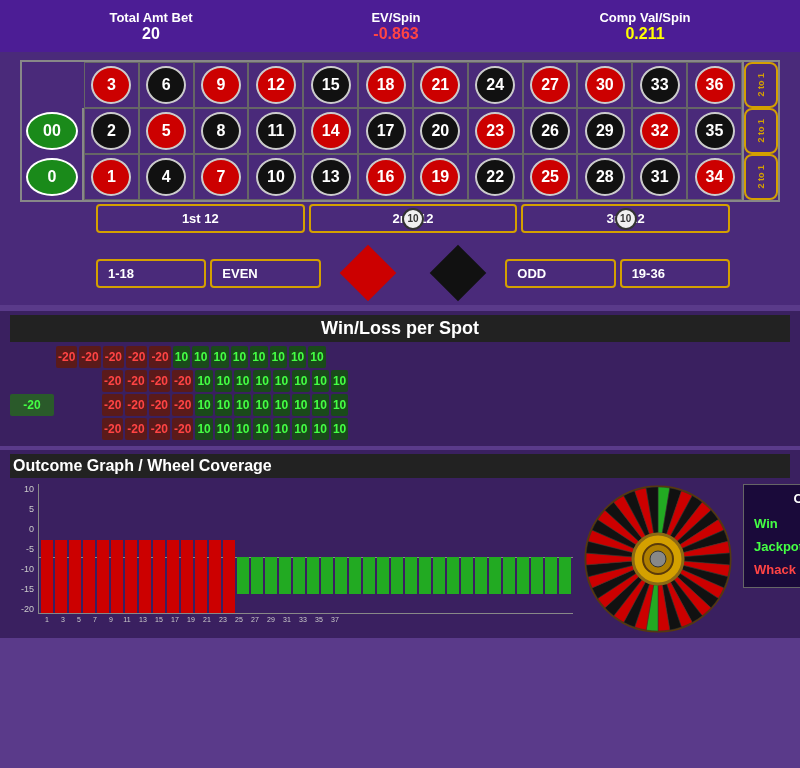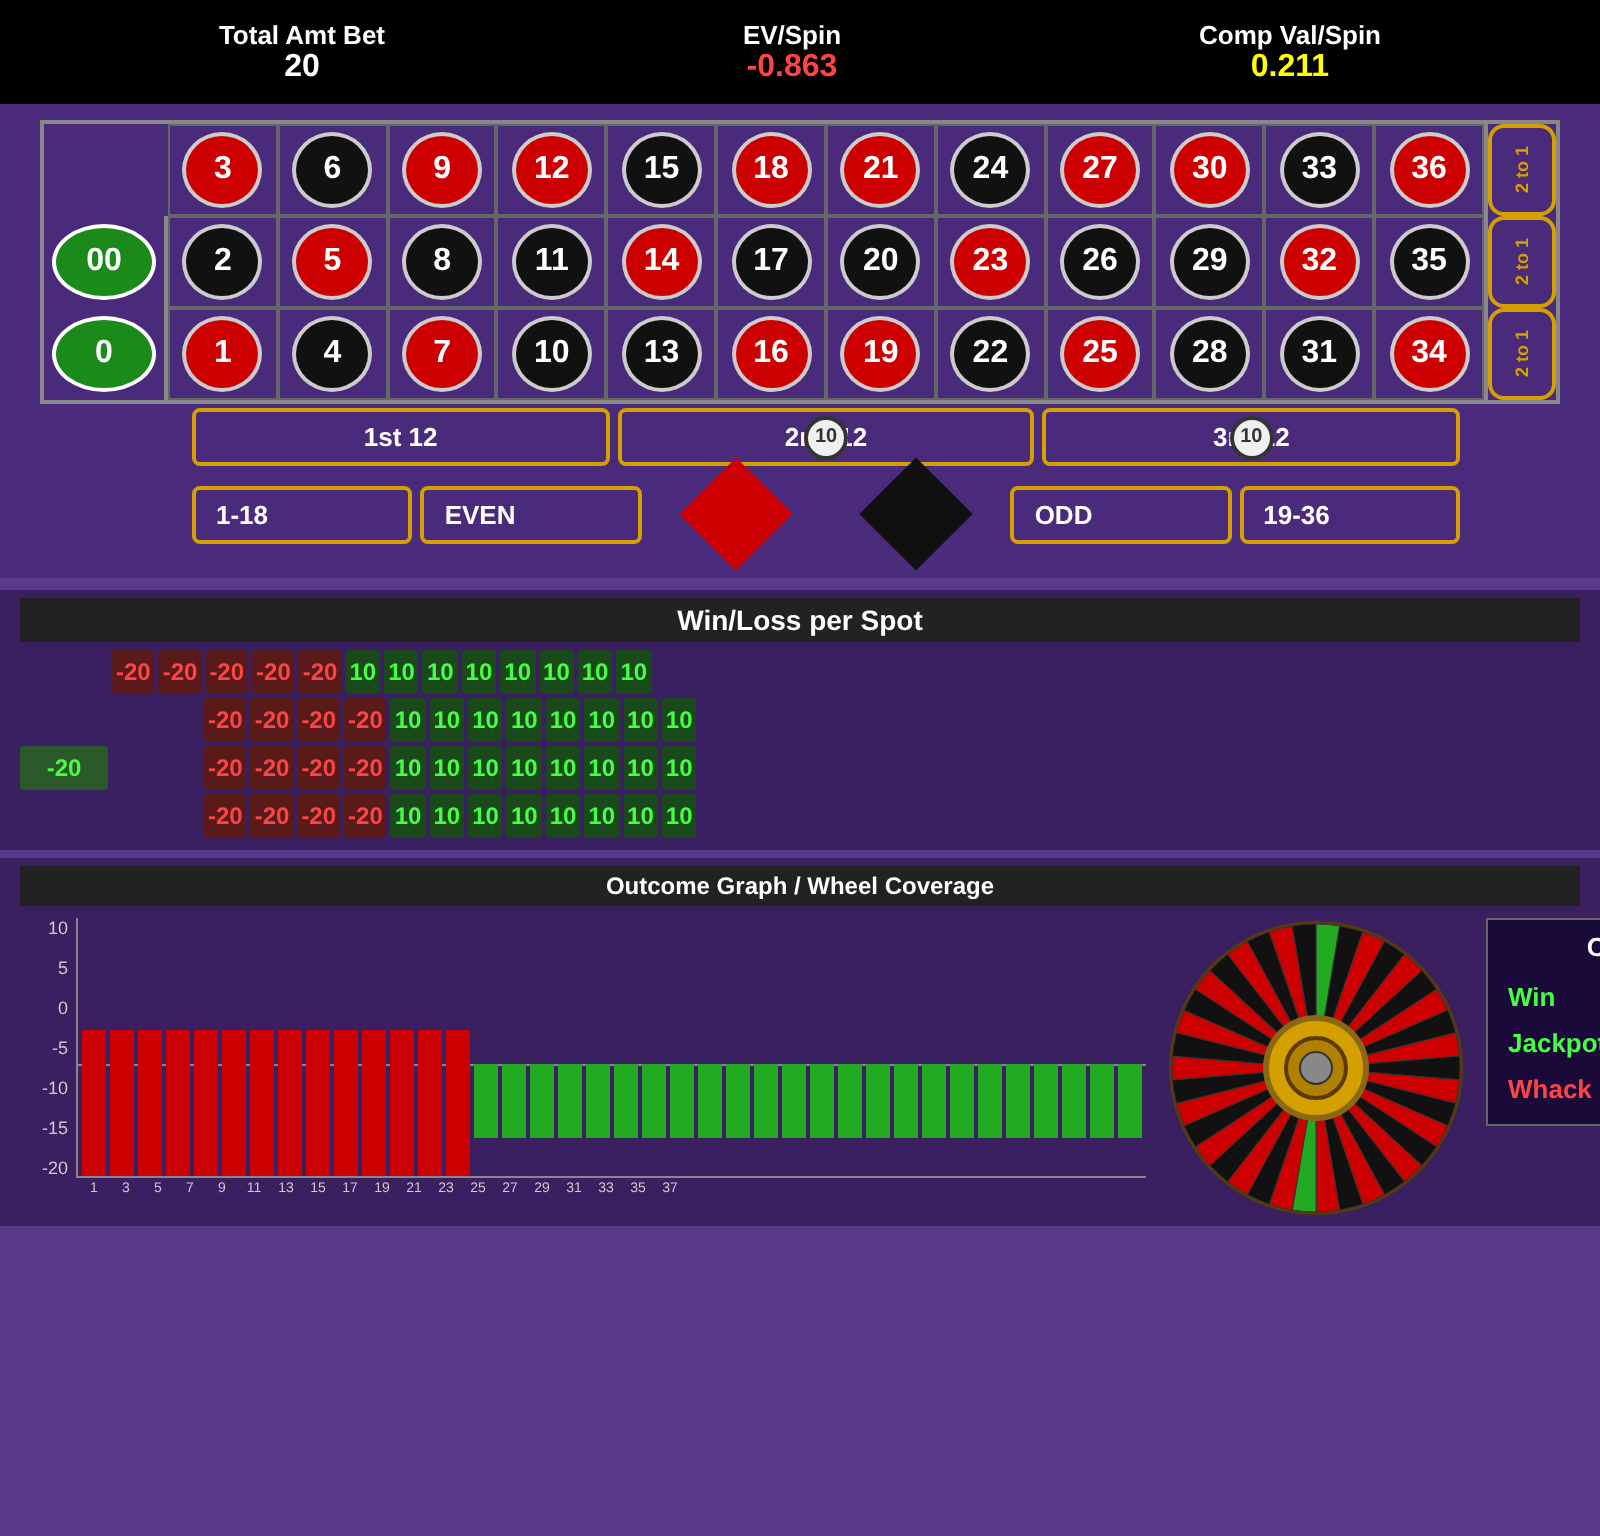--- a/index.html
+++ b/index.html
@@ -6,21 +6,21 @@
     body {
       width: 800px;
       height: 768px;
       background: #5a3a8a;
       font-family: Arial, sans-serif;
       overflow: hidden;
     }
 
     
     #header {
-      background: #000000;
+      background: #4c1d95;
       color: #fff;
       display: flex;
       justify-content: space-around;
       align-items: center;
       padding: 6px 20px;
       height: 52px;
     }
     .header-col {
       text-align: center;
     }
@@ -152,21 +152,21 @@
     #betting-area {
       background: #4a2a7a;
       padding: 2px 10px 4px 10px;
       width: 760px;
       margin: 0 auto;
     }
 
     .betting-row1 {
       display: flex;
       gap: 4px;
-      margin-bottom: 4px;
+      margin-bottom: 20px;
       align-items: center;
     }
 
     .betting-row2 {
       display: flex;
       gap: 4px;
       align-items: center;
     }
 
     .bet-box {
@@ -223,21 +223,21 @@
     
     #winloss-section {
       background: #3a2060;
       margin-top: 6px;
       padding: 4px 10px;
       width: 800px;
     }
 
     .winloss-title {
       color: #fff;
-      font-size: 14px;
+      font-size: 18px;
       font-weight: bold;
       text-align: center;
       background: #222;
       padding: 3px;
       margin-bottom: 4px;
     }
 
     .wl-cell {
       text-align: center;
       padding: 4px 2px;
@@ -269,23 +269,23 @@
 
     
     #outcome-section {
       background: #3a2060;
       padding: 4px 10px;
       margin-top: 4px;
     }
 
     .outcome-title {
       color: #fff;
-      font-size: 12px;
-      font-weight: bold;
-      text-align: center;
+      font-size: 16px;
+      font-weight: bold;
+      text-align: left;
       background: #222;
       padding: 3px;
       margin-bottom: 6px;
     }
 
     .outcome-content {
       display: flex;
       gap: 10px;
       align-items: flex-start;
     }

